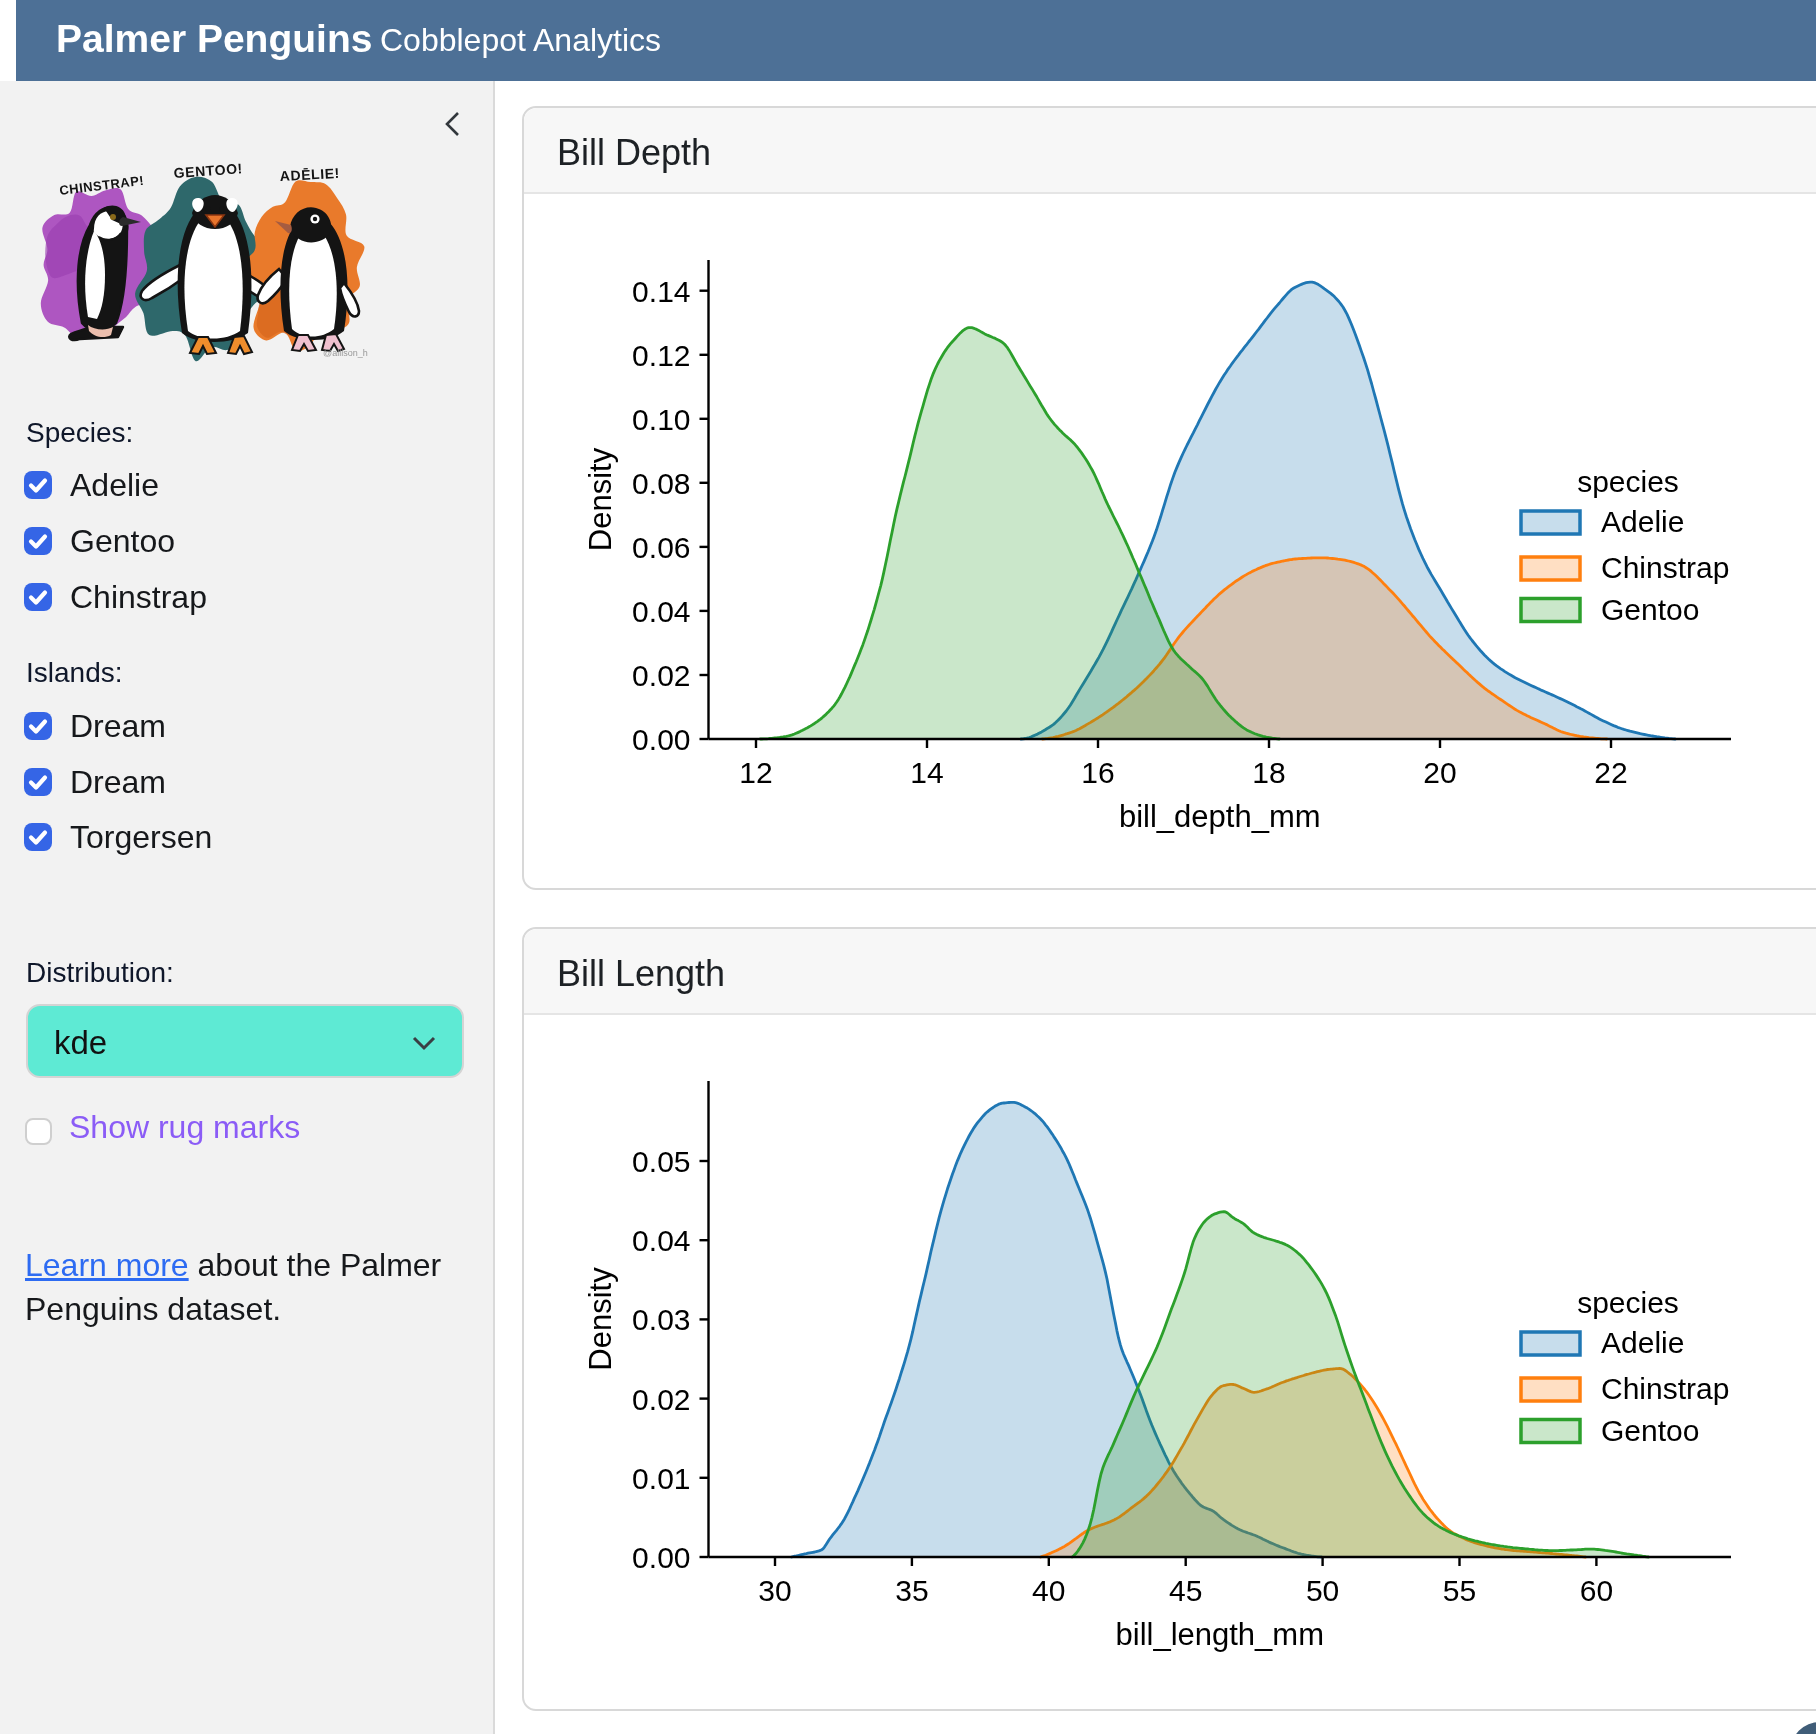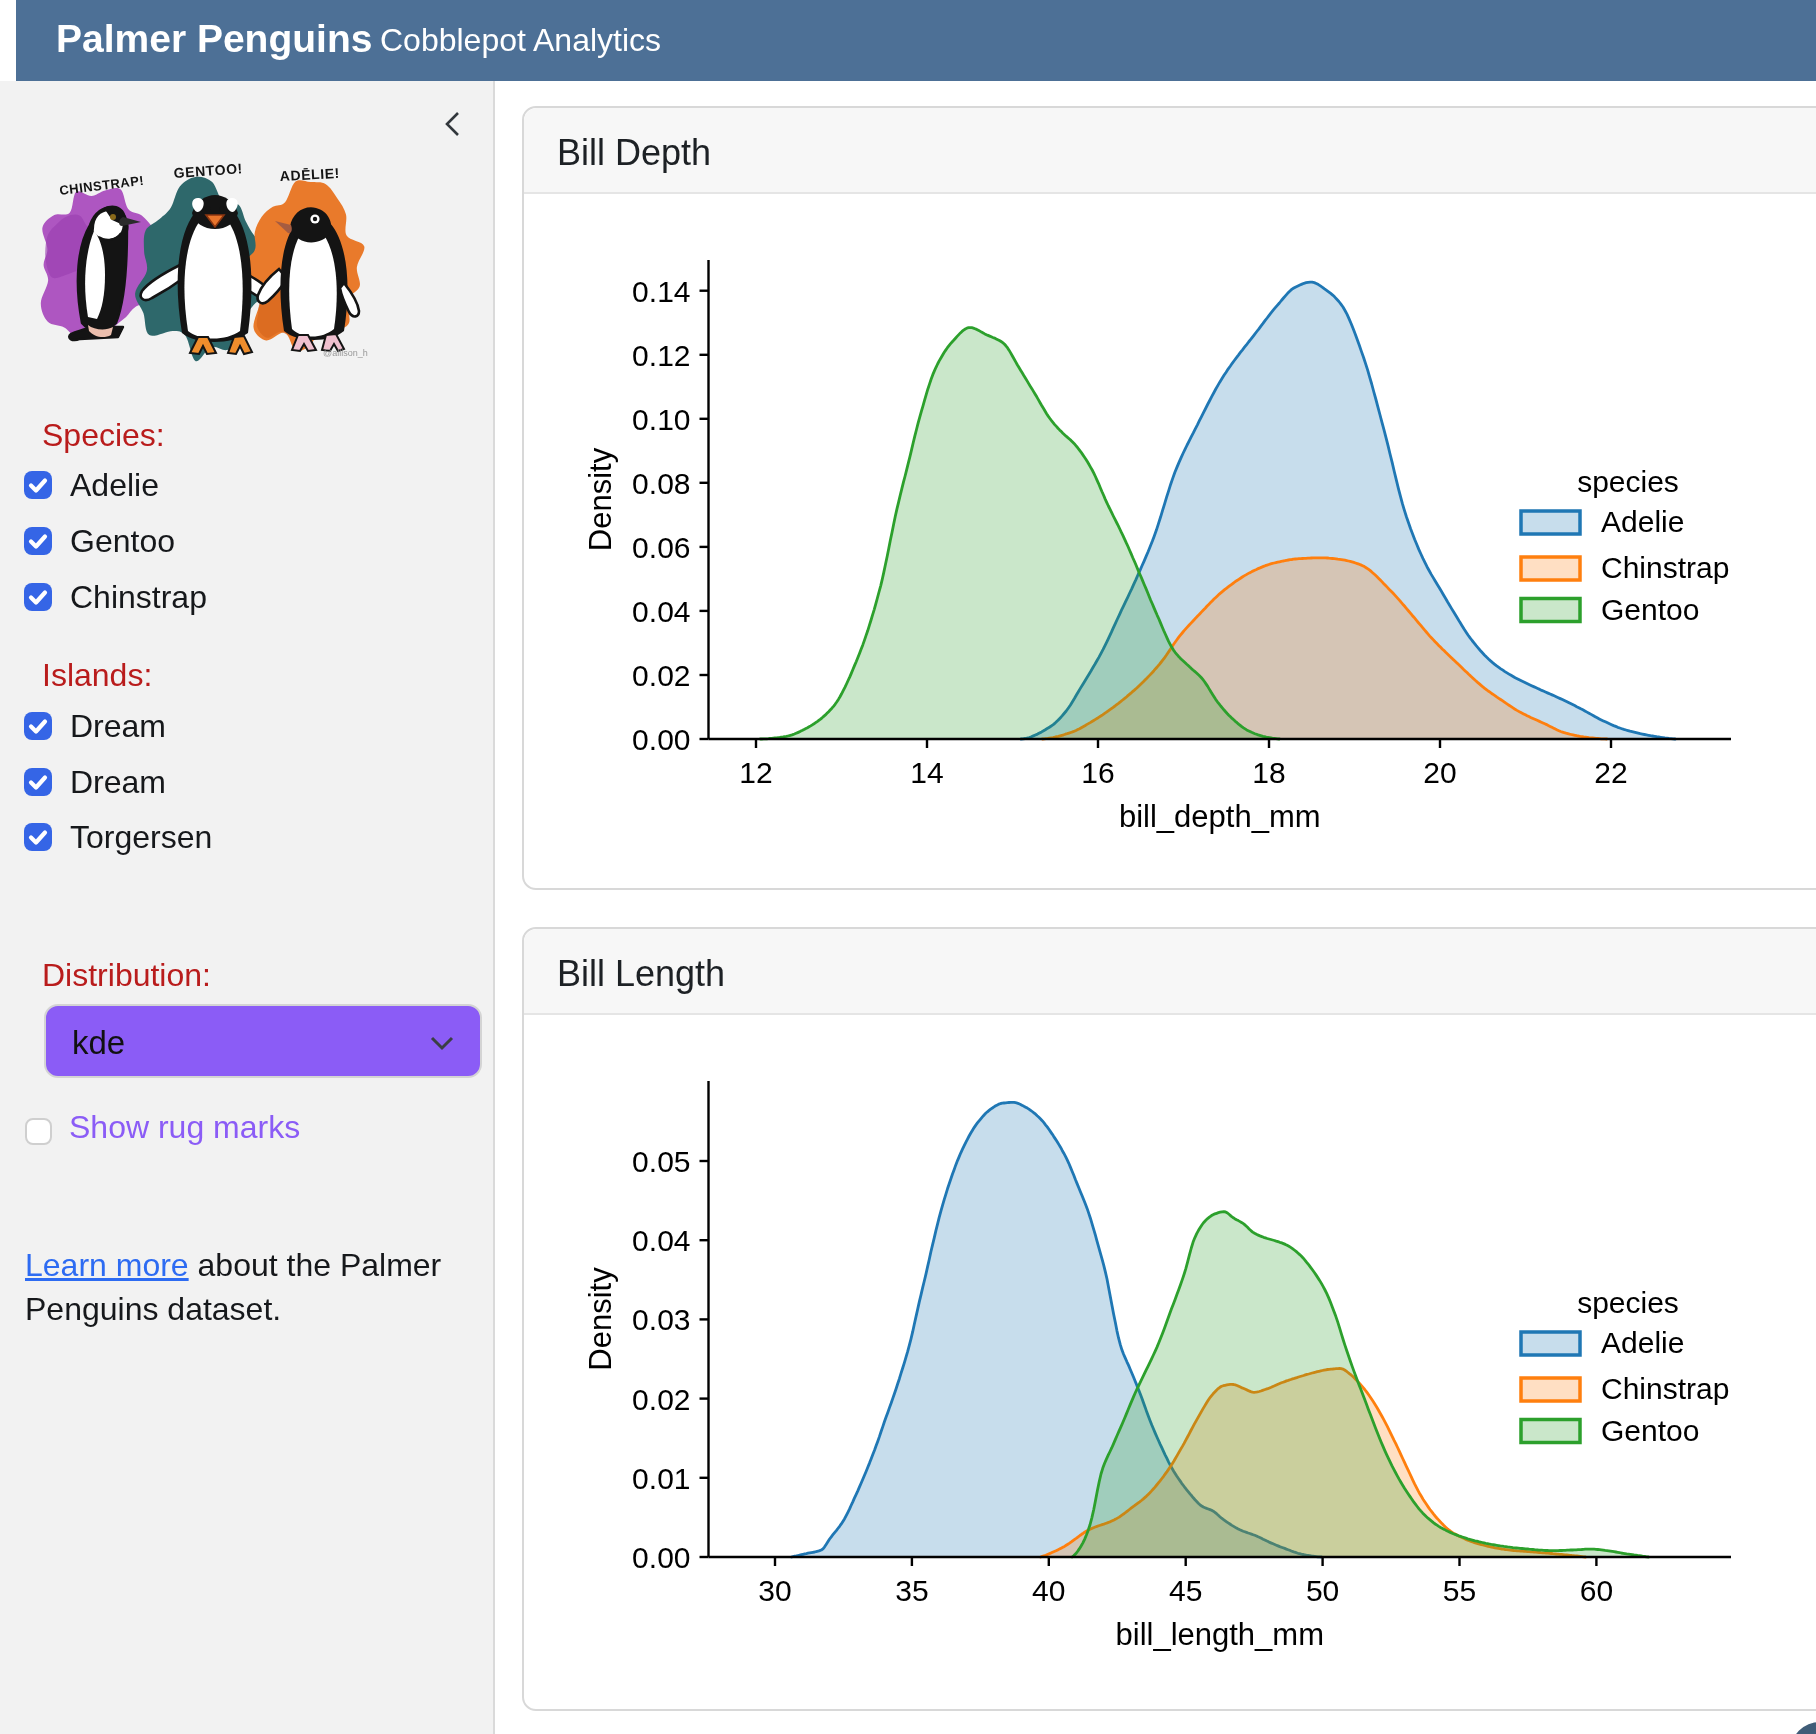--- a/index.html
+++ b/index.html
@@ -4,26 +4,26 @@
   * { box-sizing: border-box; margin:0; padding:0; }
   html,body { width:1816px; height:1734px; background:#fff; font-family:"Liberation Sans", sans-serif; overflow:hidden; }
   #header { position:absolute; left:16px; top:0; width:1808px; height:81px; background:#4d7096;text-decoration:underline; }
   #brand { position:absolute; left:40px; top:19px; font-size:39px; line-height:39px; font-weight:600; color:#fff; }
   #subtitle { position:absolute; left:364px; top:24px; font-size:32px; line-height:33px; font-weight:400; color:#fff; }
   #sidebar { position:absolute; left:0; top:81px; width:495px; height:1653px; background:#f2f2f2; border-right:2px solid #dadada; }
   #main { position:absolute; left:497px; top:81px; width:1319px; height:1653px; background:#fff; }
   .card { position:absolute; left:25px; width:1363px; height:784px; background:#fff; border:2px solid #d8d8d8; border-radius:14px; }
   .card-header { height:86px; background:#f7f7f7; border-bottom:2px solid #e5e5e5; border-radius:13px 13px 0 0; position:relative; }
   .card-title { position:absolute; left:33px; top:24px; font-size:36px; color:#1d2125; }
-  .lbl { position:absolute; left:42px; font-size:32px; color:#b91c1c; }
+  .lbl { position:absolute; left:26px; font-size:28px; color:#0f172a; }
   .cbrow { position:absolute; left:24px; }
   .cbx { position:absolute; left:0; top:0; width:28px; height:28px; border-radius:8px; background:#3565e6; }
   .cbx svg { position:absolute; left:0; top:0; }
   .cblab { position:absolute; left:46px; top:-4px; font-size:32px; color:#16181b; white-space:nowrap; }
-  #select { position:absolute; left:26px; top:923px; width:438px; height:74px; background:#8b5cf6; border:2px solid #d4d4d4; border-radius:14px;margin-left:18px; }
+  #select { position:absolute; left:26px; top:923px; width:438px; height:74px; background:#5eead4; border:2px solid #d4d4d4; border-radius:14px; }
   #select span { position:absolute; left:26px; top:18px; font-size:33px; color:#111; }
   #rugbox { position:absolute; left:25px; top:1037px; width:27px; height:27px; background:#fff; border:2px solid #cfcfcf; border-radius:8px; }
   #ruglab { position:absolute; left:69px; top:1028px; font-size:32px; color:#8b5cf6; }
   #learn { position:absolute; left:25px; top:1162px; width:430px; font-size:32px; line-height:44px; color:#16181b; }
   #learn .lnk { color:#2d6bf2; text-decoration:underline; }
   svg text { font-family:"Liberation Sans", sans-serif; }
 </style></head>
 <body>
 <div id="header">
   <div id="brand">Palmer Penguins</div>

